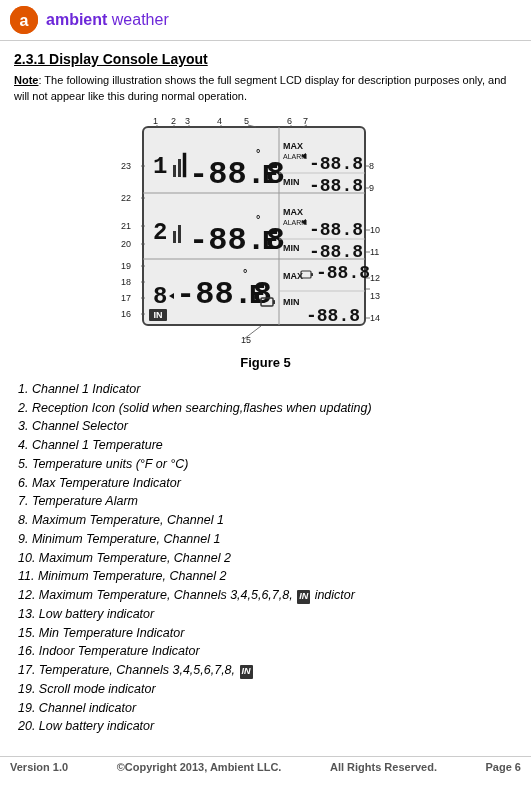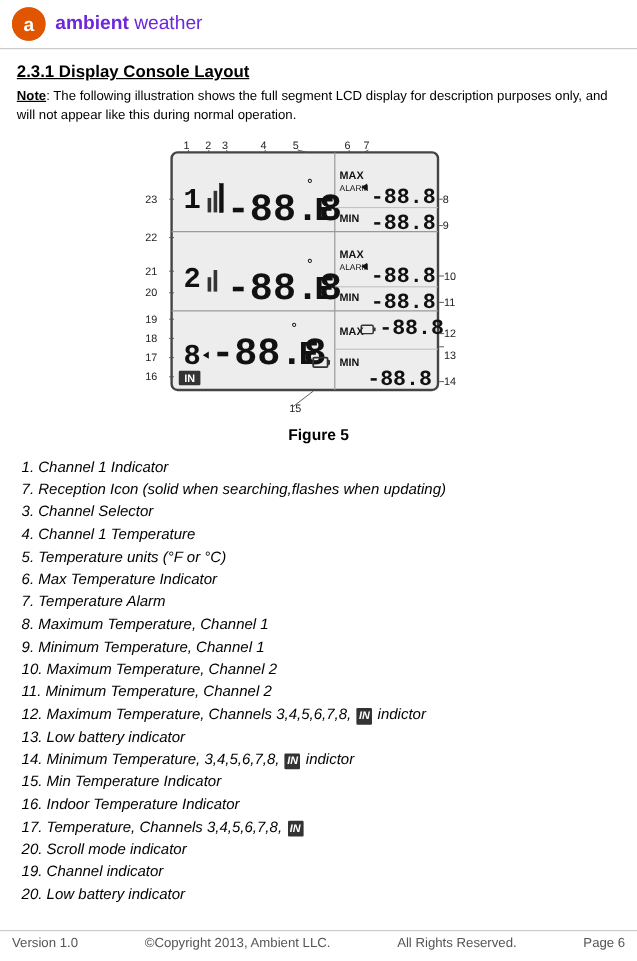--- a/index.html
+++ b/index.html
@@ -96,20 +96,21 @@
     }
 
     
     .footer {
       border-top: 1px solid #ccc;
       padding: 4px 10px;
       display: flex;
       justify-content: space-between;
       font-size: 11px;
       color: #555;
+      font-weight: bold;
     }
 
     
     .lcd-svg-container {
       position: relative;
       width: 370px;
     }
   </style>
 </head>
 <body>
@@ -272,43 +273,40 @@
 
         <text x="160" y="230" font-family="Arial" font-size="9" fill="#222">15</text>
         <line x1="163" y1="226" x2="180" y2="213" stroke="#555" stroke-width="0.8"></line>
       </svg>
     </div>
     <div class="figure-caption">Figure 5</div>
   </div>
 
   <div class="items-list">
     <div class="list-item">1. Channel 1 Indicator</div>
-    <div class="list-item">7. Reception Icon (solid when searching,flashes when updating)</div>
+    <div class="list-item">2. Reception Icon (solid when searching,flashes when updating)</div>
     <div class="list-item">3. Channel Selector</div>
     <div class="list-item">4. Channel 1 Temperature</div>
     <div class="list-item">5. Temperature units (°F or °C)</div>
     <div class="list-item">6. Max Temperature Indicator</div>
     <div class="list-item">7. Temperature Alarm</div>
     <div class="list-item">8. Maximum Temperature, Channel 1</div>
     <div class="list-item">9. Minimum Temperature, Channel 1</div>
     <div class="list-item">10. Maximum Temperature, Channel 2</div>
     <div class="list-item">11. Minimum Temperature, Channel 2</div>
     <div class="list-item">
       12. Maximum Temperature, Channels 3,4,5,6,7,8, <span class="inline-in-box">IN</span> indictor
     </div>
     <div class="list-item">13. Low battery indicator</div>
-    <div class="list-item">
-      14. Minimum Temperature, 3,4,5,6,7,8, <span class="inline-in-box">IN</span> indictor
-    </div>
     <div class="list-item">15. Min Temperature Indicator</div>
     <div class="list-item">16. Indoor Temperature Indicator</div>
     <div class="list-item">
       17. Temperature, Channels 3,4,5,6,7,8, <span class="inline-in-box">IN</span>
     </div>
-    <div class="list-item">20. Scroll mode indicator</div>
+    <div class="list-item">19. Scroll mode indicator</div>
     <div class="list-item">19. Channel indicator</div>
     <div class="list-item">20. Low battery indicator</div>
   </div>
 </div>
 
 <div class="footer">
   <span>Version 1.0</span>
   <span>©Copyright 2013, Ambient  LLC.</span>
   <span>All Rights Reserved.</span>
   <span>Page 6</span>

